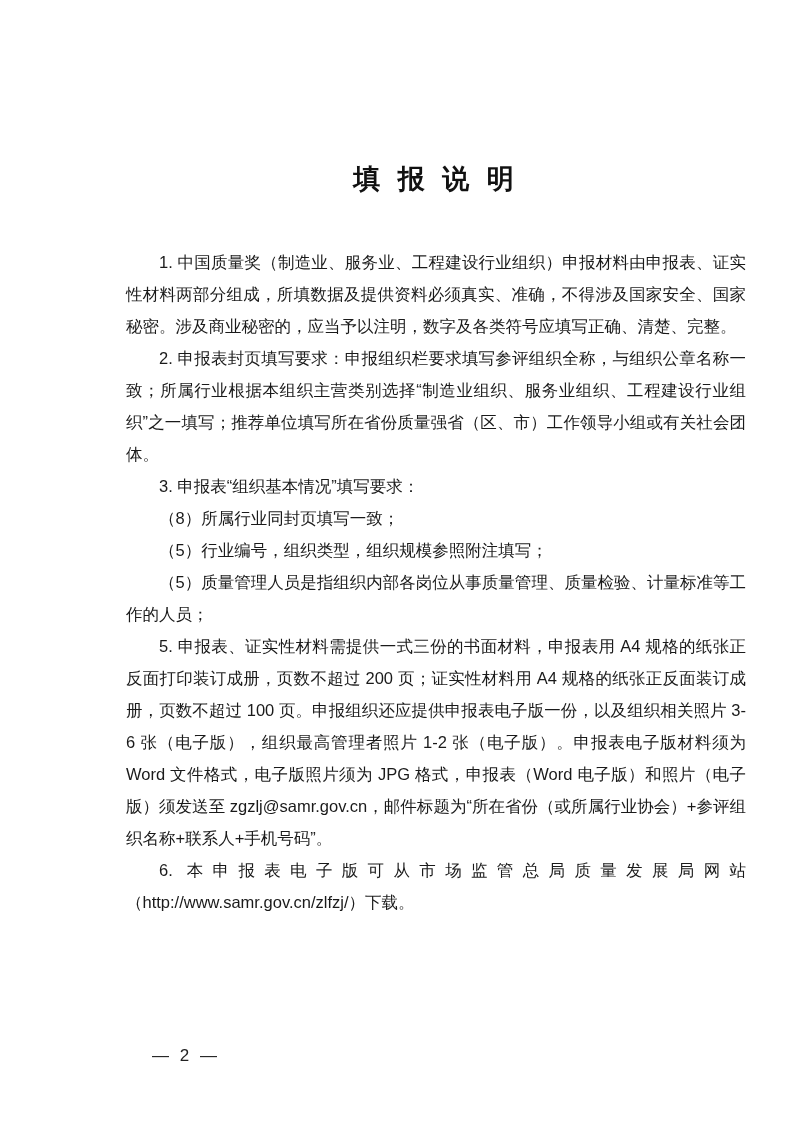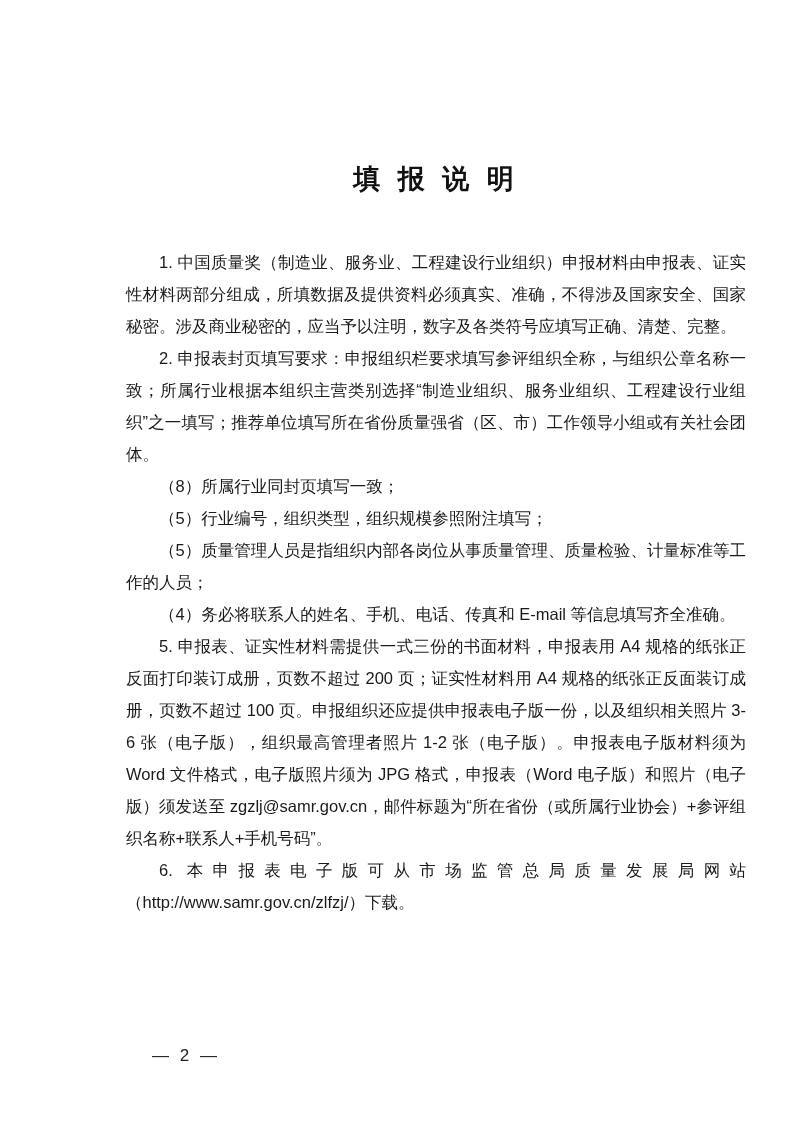--- a/index.html
+++ b/index.html
@@ -60,28 +60,28 @@
 <div class="page">
 
   <h1 class="doc-title">填 报 说 明</h1>
 
   <div class="doc-body">
 
       <p>1. 中国质量奖（制造业、服务业、工程建设行业组织）申报材料由申报表、证实性材料两部分组成，所填数据及提供资料必须真实、准确，不得涉及国家安全、国家秘密。涉及商业秘密的，应当予以注明，数字及各类符号应填写正确、清楚、完整。</p>
 
       <p>2. 申报表封页填写要求：申报组织栏要求填写参评组织全称，与组织公章名称一致；所属行业根据本组织主营类别选择“制造业组织、服务业组织、工程建设行业组织”之一填写；推荐单位填写所在省份质量强省（区、市）工作领导小组或有关社会团体。</p>
 
+      <p>3. 申报表“组织基本情况”填写要求：</p>
 
       <p>（8）所属行业同封页填写一致；</p>
 
       <p>（5）行业编号，组织类型，组织规模参照附注填写；</p>
 
       <p>（5）质量管理人员是指组织内部各岗位从事质量管理、质量检验、计量标准等工作的人员；</p>
 
-      <p>（4）务必将联系人的姓名、手机、电话、传真和 E-mail 等信息填写齐全准确。</p>
 
 
       <p>5. 申报表、证实性材料需提供一式三份的书面材料，申报表用 A4 规格的纸张正反面打印装订成册，页数不超过 200 页；证实性材料用 A4 规格的纸张正反面装订成册，页数不超过 100 页。申报组织还应提供申报表电子版一份，以及组织相关照片 3-6 张（电子版），组织最高管理者照片 1-2 张（电子版）。申报表电子版材料须为 Word 文件格式，电子版照片须为 JPG 格式，申报表（Word 电子版）和照片（电子版）须发送至 zgzlj@samr.gov.cn，邮件标题为“所在省份（或所属行业协会）+参评组织名称+联系人+手机号码”。</p>
 
       <p>6. 本申报表电子版可从市场监管总局质量发展局网站（http://www.samr.gov.cn/zlfzj/）下载。</p>
     </div>
 
   <div class="page-number">— 2 —</div>
 
 </div>

